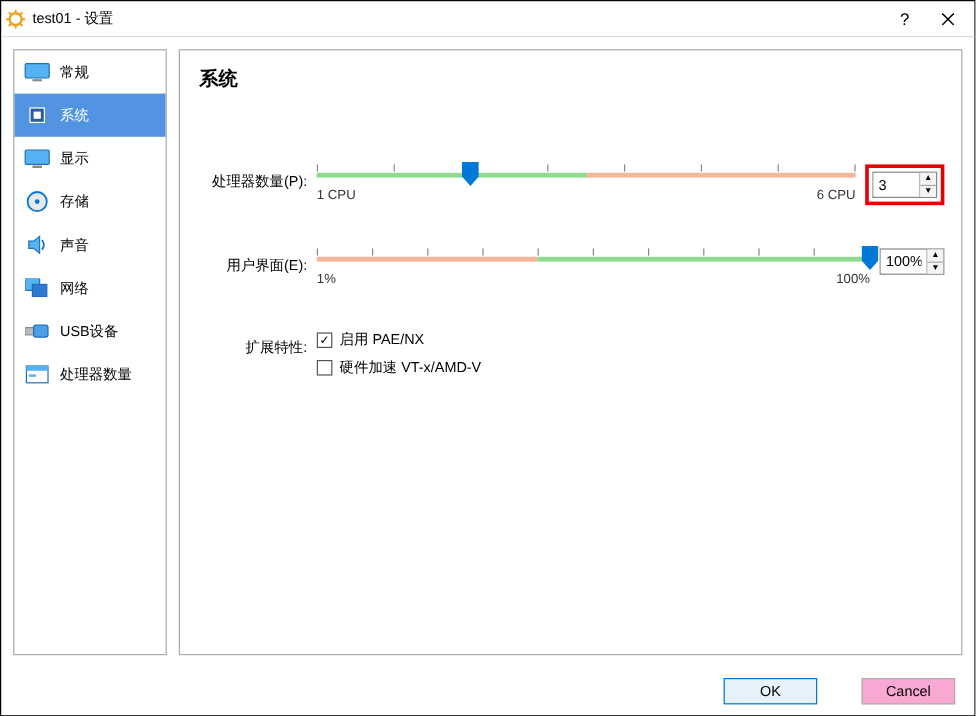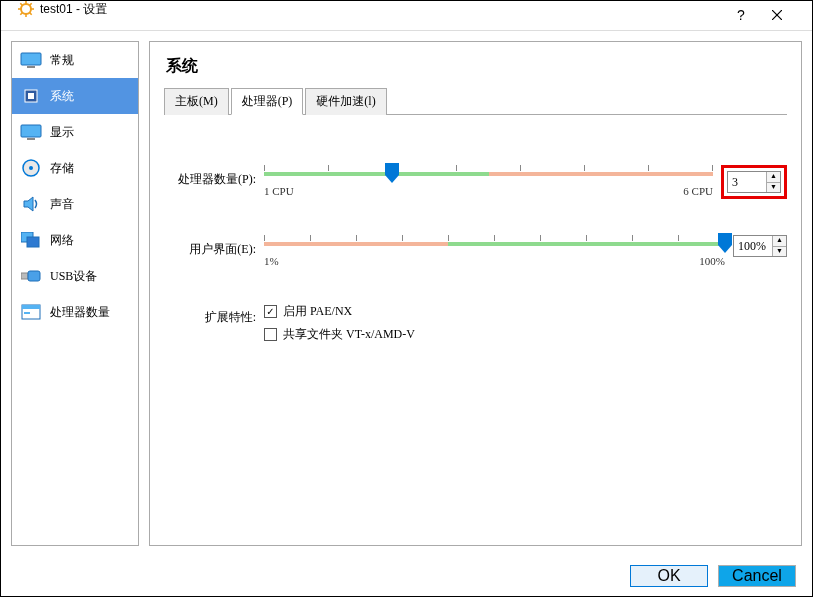--- a/index.html
+++ b/index.html
@@ -1,22 +1,22 @@
 <!DOCTYPE html>
 <html><head>
 <meta charset="utf-8">
 <style>
 * { box-sizing: border-box; margin: 0; padding: 0; }
 body { font-family: "Microsoft YaHei", "Segoe UI", Tahoma, sans-serif; font-size: 12px; background: #fff; }
 .window { width: 813px; height: 597px; border: 1px solid #000; display: flex; flex-direction: column; }
-.titlebar { height: 30px; display: flex; align-items: flex-start; padding: 0 17px; border-bottom: 1px solid #ddd; }
+.titlebar { height: 30px; display: flex; align-items: center; padding: 0 4px; border-bottom: 1px solid #ddd; }
 .titlebar .app-icon { width: 16px; height: 16px; margin-right: 6px; }
 .titlebar .title { flex: 1; font-size: 12px; }
 .titlebar .win-btn { width: 36px; height: 28px; display: flex; align-items: center; justify-content: center; font-size: 14px; cursor: default; }
-.body { flex: 1; display: flex; padding: 10px; gap: 10px; font-family: Liberation Serif, serif; }
+.body { flex: 1; display: flex; padding: 10px; gap: 10px; }
 .sidebar { width: 128px; border: 1px solid #aaa; background: #fff; }
 .side-item { height: 36px; display: flex; align-items: center; padding: 0 8px; gap: 8px; cursor: default; }
 .side-item.active { background: #5294e2; color: #fff; }
 .side-item .icon { width: 22px; height: 18px; display: flex; align-items: center; justify-content: center; flex-shrink: 0; }
 .content { flex: 1; border: 1px solid #aaa; padding: 8px 14px; display: flex; flex-direction: column; }
 .page-title { font-size: 16px; font-weight: bold; padding: 6px 0 10px 2px; }
 .tabs { display: flex; border-bottom: 1px solid #aaa; }
 .tab { padding: 4px 10px; border: 1px solid #aaa; border-bottom: none; background: #f0f0f0; margin-right: 2px; position: relative; top: 1px; cursor: default; }
 .tab.active { background: #fff; border-bottom: 1px solid #fff; }
 .pane { padding: 14px 0; }
@@ -36,22 +36,22 @@
 .scale { display: flex; justify-content: space-between; font-size: 11px; color: #333; margin-top: 2px; }
 .spin-group { display: flex; align-items: center; border: 1px solid #888; height: 22px; background: #fff; }
 .spin-group input { border: none; outline: none; width: 38px; padding: 2px 4px; font-size: 12px; text-align: left; font-family: inherit; }
 .spin-btns { display: flex; flex-direction: column; width: 14px; border-left: 1px solid #aaa; height: 100%; }
 .spin-btn { flex: 1; display: flex; align-items: center; justify-content: center; font-size: 7px; line-height: 1; cursor: default; background: #f4f4f4; }
 .spin-btn + .spin-btn { border-top: 1px solid #aaa; }
 .highlight-box { border: 3px solid #e60000; padding: 3px; }
 .chk-row { display: flex; align-items: center; gap: 6px; margin-bottom: 6px; }
 .chk { width: 13px; height: 13px; border: 1px solid #555; display: inline-flex; align-items: center; justify-content: center; font-size: 10px; cursor: default; }
 .footer { height: 40px; display: flex; align-items: center; justify-content: flex-end; padding: 0 16px; gap: 10px; }
-.btn { min-width: 78px; height: 22px; border: 1px solid #0078d7; background: #e5f1fb; cursor: default; display: flex; align-items: center; justify-content: center; font-size: 16px; font-family: inherit; }
-.btn.secondary { border-color: #adadad; background: #0ea5e9; }
+.btn { min-width: 78px; height: 22px; border: 1px solid #0078d7; background: #e5f1fb; cursor: default; display: flex; align-items: center; justify-content: center; font-size: 12px; font-family: inherit; }
+.btn.secondary { border-color: #adadad; background: #f9a8d4; margin-left: 27px; }
 </style>
 </head>
 <body>
 
 <div class="window">
   <div class="titlebar">
     <span class="app-icon">
       <svg viewBox="0 0 16 16" width="16" height="16">
           <circle cx="8" cy="8" r="5" fill="none" stroke="#f0a020" stroke-width="2"></circle>
           <g stroke="#f0a020" stroke-width="1.6">
@@ -148,25 +148,20 @@
               <rect x="1" y="1" width="18" height="4" fill="#55b3f3"></rect>
               <rect x="3" y="8" width="6" height="2" fill="#55b3f3"></rect>
             </svg>
           </span>
         <span>处理器数量</span>
       </div>
     </div>
 
     <div class="content">
       <div class="page-title">系统</div>
-      <div class="tabs">
-        <div class="tab"><span>主板(M)</span></div>
-        <div class="tab active"><span>处理器(P)</span></div>
-        <div class="tab"><span>硬件加速(l)</span></div>
-      </div>
       <div class="pane">
 
         <div class="row">
           <div class="label">处理器数量(P):</div>
           <div class="field">
             <div class="slider-wrap">
               <div class="track">
                 <div class="track-line">
                   <div class="seg-green" id="cpu-seg1" style="width: 50%;"></div>
                   <div class="seg-orange" id="cpu-seg2" style="width: 50%;"></div>
@@ -251,21 +246,21 @@
 
         <div class="row">
           <div class="label">扩展特性:</div>
           <div class="field" style="flex-direction:column; gap:0;">
             <div class="chk-row">
               <span class="chk" id="chk-pae">✓</span>
               <span>启用 PAE/NX</span>
             </div>
             <div class="chk-row">
               <span class="chk" id="chk-nested"></span>
-              <span>共享文件夹 VT-x/AMD-V</span>
+              <span>硬件加速 VT-x/AMD-V</span>
             </div>
           </div>
         </div>
 
       </div>
     </div>
   </div>
 
   <div class="footer">
     <button class="btn">OK</button>

